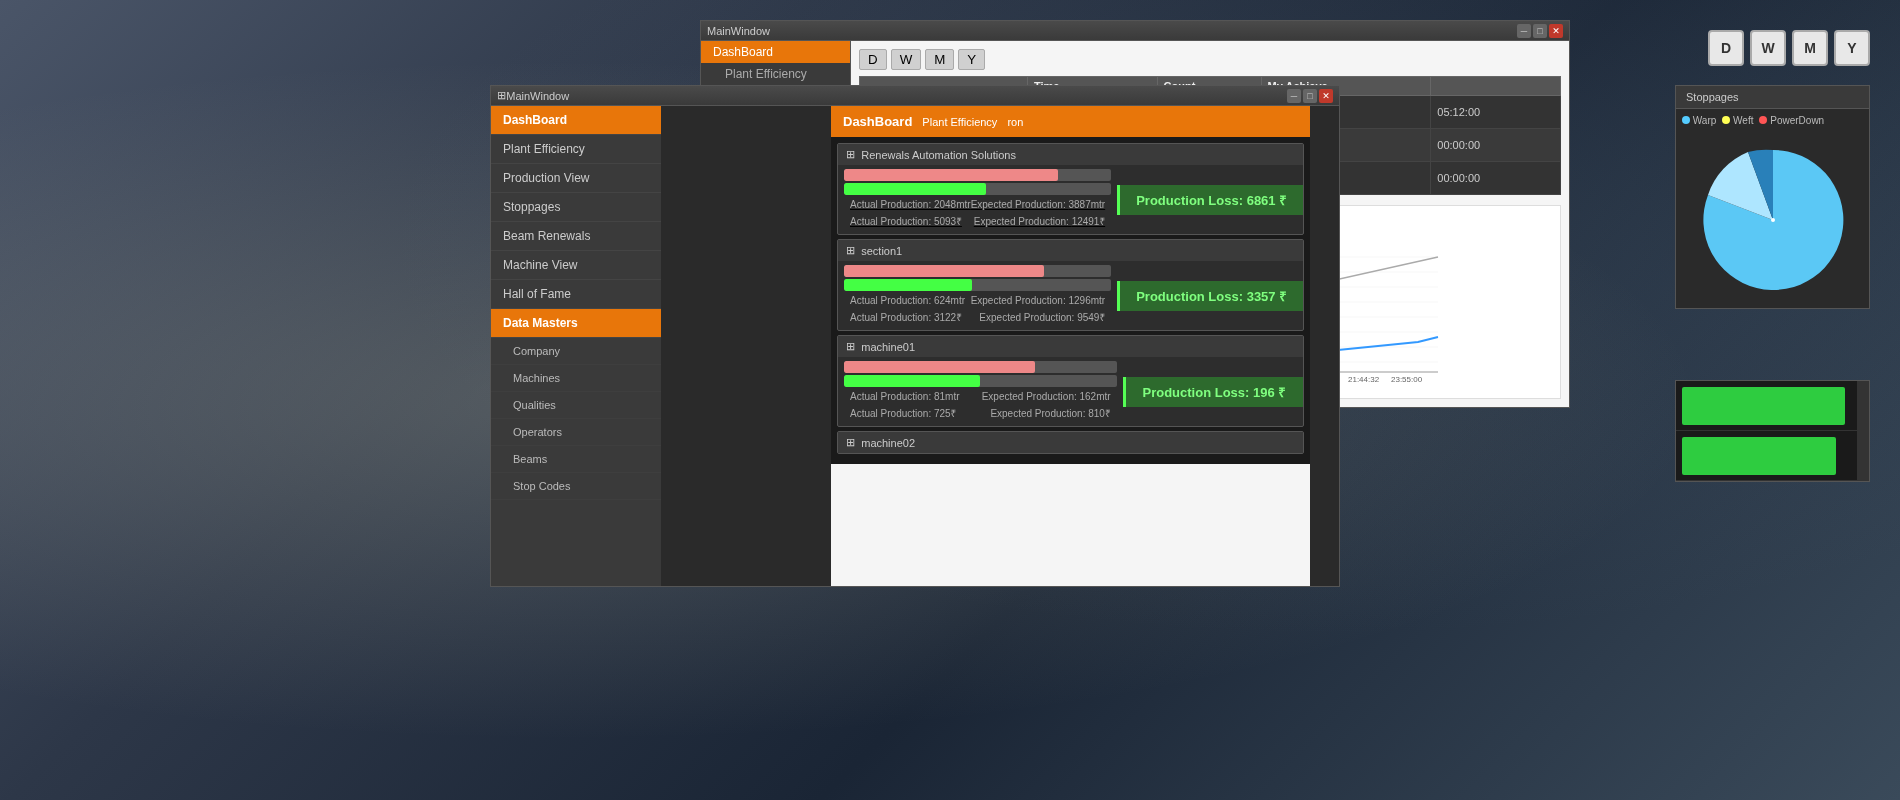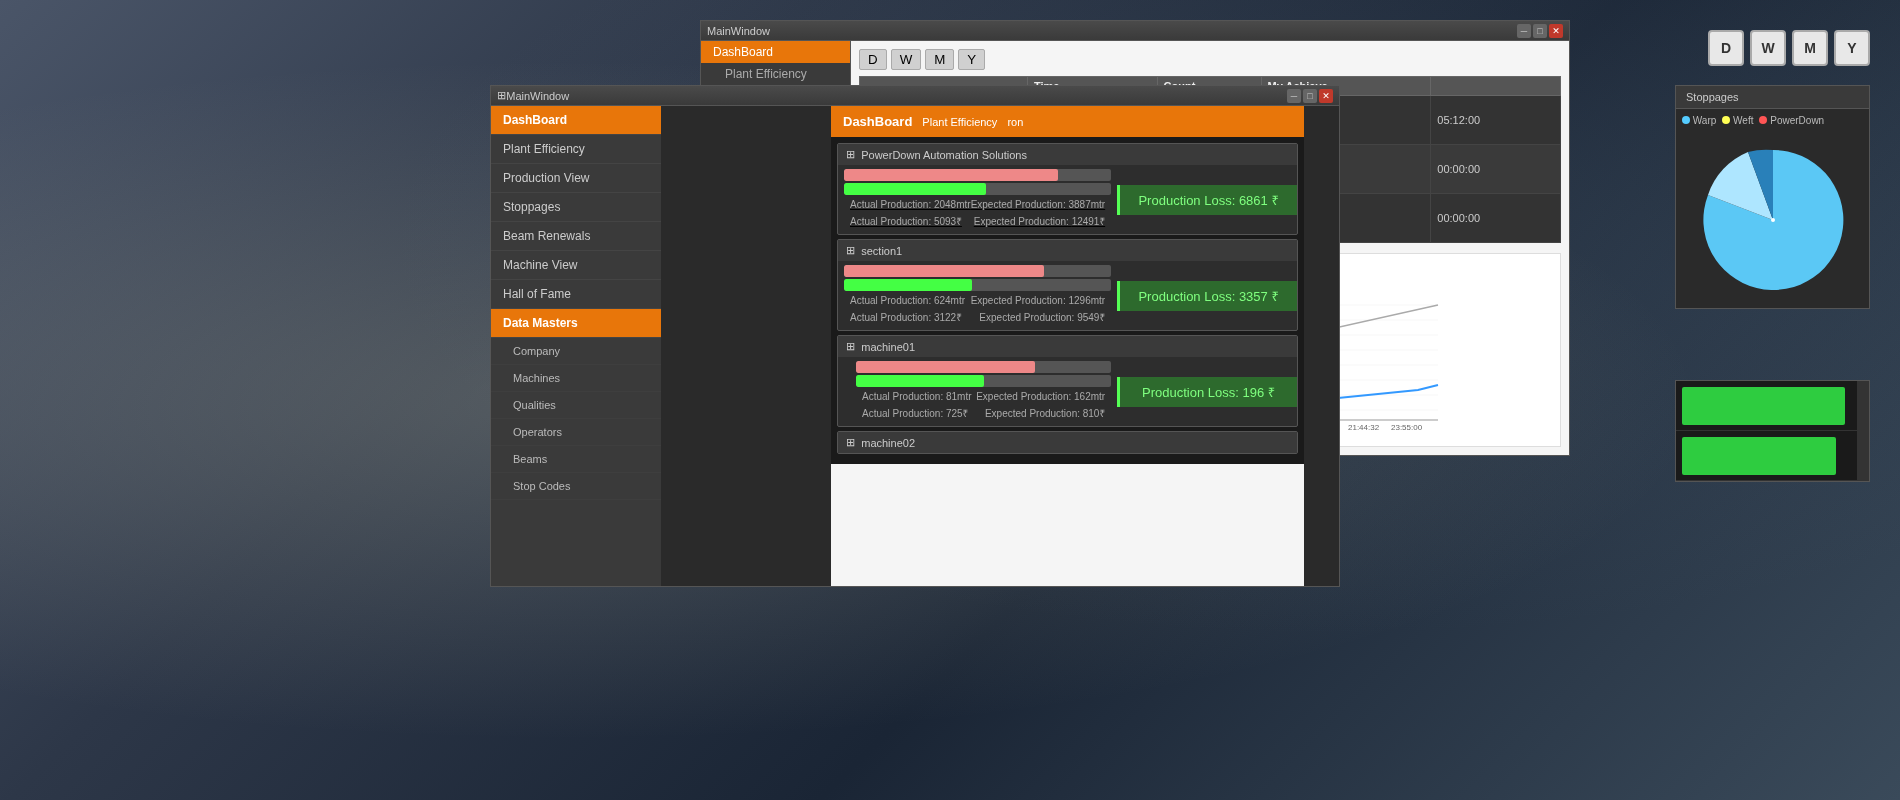--- a/index.html
+++ b/index.html
@@ -214,21 +214,21 @@
       justify-content: space-between;
       font-size: 10px;
       color: #aaa;
       padding: 2px 6px;
     }
     .prod-loss {
       background: #2d6a2d;
       color: #7fff7f;
       padding: 6px 16px;
       font-size: 13px;
-      font-weight: normal;
+      font-weight: bold;
       text-align: center;
       border-left: 3px solid #5f5;
     }
 
     
     .right-panel {
       position: absolute;
       top: 85px;
       right: 30px;
       width: 195px;
@@ -269,21 +269,21 @@
       font-size: 11px;
     }
     .data-table th {
       background: #555;
       color: #eee;
       padding: 3px 6px;
       text-align: left;
       border: 1px solid #666;
     }
     .data-table td {
-      padding: 18px 6px;
+      padding: 10px 6px;
       border: 1px solid #444;
       color: #ccc;
     }
     .data-table tr:nth-child(even) td { background: #3a3a3a; }
     .data-table tr:nth-child(odd) td { background: #333; }
 
     .content-inner {
       overflow: hidden;
     }
 
@@ -496,21 +496,21 @@
         <span>DashBoard</span>
         <span style="font-size:11px; font-weight:normal;">Plant Efficiency</span>
         <span style="font-size:11px; font-weight:normal;">ron</span>
       </div>
 
       <div class="prod-section">
 
         <div class="prod-group">
           <div class="prod-group-header">
             <span>⊞</span>
-            <span>PowerDown Automation Solutions</span>
+            <span>Renewals Automation Solutions</span>
           </div>
           <div style="display:flex; align-items:center;">
             <div style="flex:1; padding:4px 6px;text-decoration:underline;">
               <div class="prod-bar-outer">
                 <div class="prod-bar-inner pink" style="width:80%;"></div>
               </div>
               <div class="prod-bar-outer">
                 <div class="prod-bar-inner green-bright" style="width:53%;"></div>
               </div>
               <div class="prod-stats">
@@ -551,21 +551,21 @@
             <div class="prod-loss" style="min-width:180px;">Production Loss: 3357 ₹</div>
           </div>
         </div>
 
         <div class="prod-group">
           <div class="prod-group-header">
             <span>⊞</span>
             <span>machine01</span>
           </div>
           <div style="display:flex; align-items:center;">
-            <div style="flex:1; padding:4px 6px;margin-left:12px;">
+            <div style="flex:1; padding:4px 6px;">
               <div class="prod-bar-outer">
                 <div class="prod-bar-inner pink" style="width:70%;"></div>
               </div>
               <div class="prod-bar-outer">
                 <div class="prod-bar-inner green-bright" style="width:50%;"></div>
               </div>
               <div class="prod-stats">
                 <span>Actual Production: <span>81mtr</span></span>
                 <span>Expected Production: <span>162mtr</span></span>
               </div>

